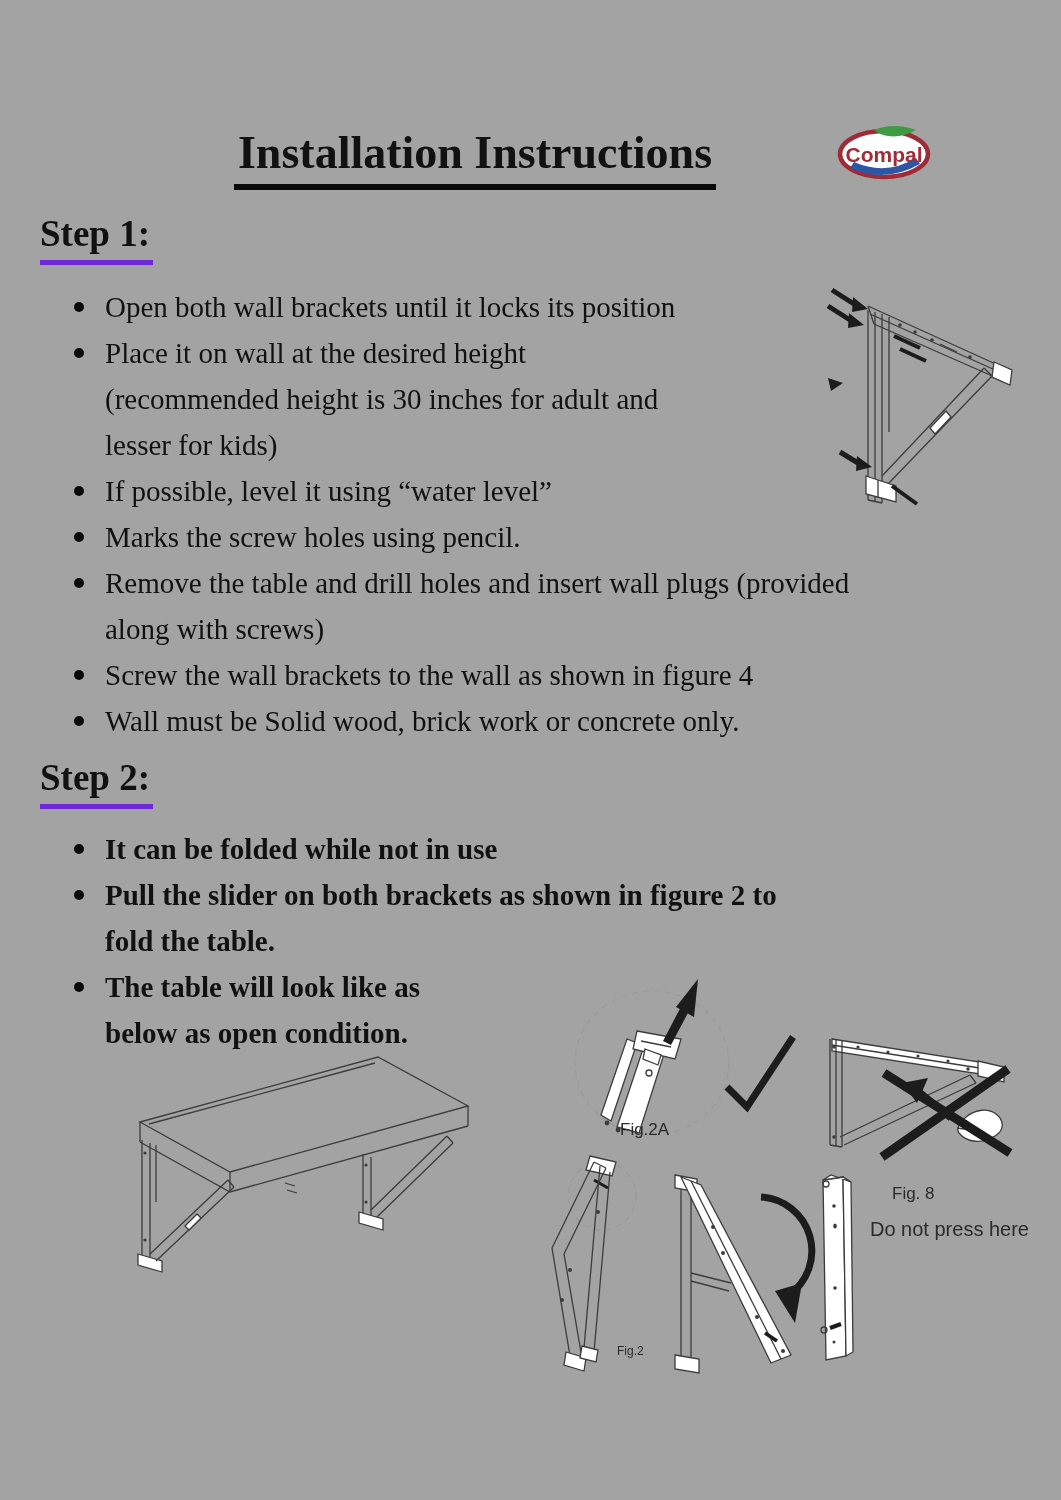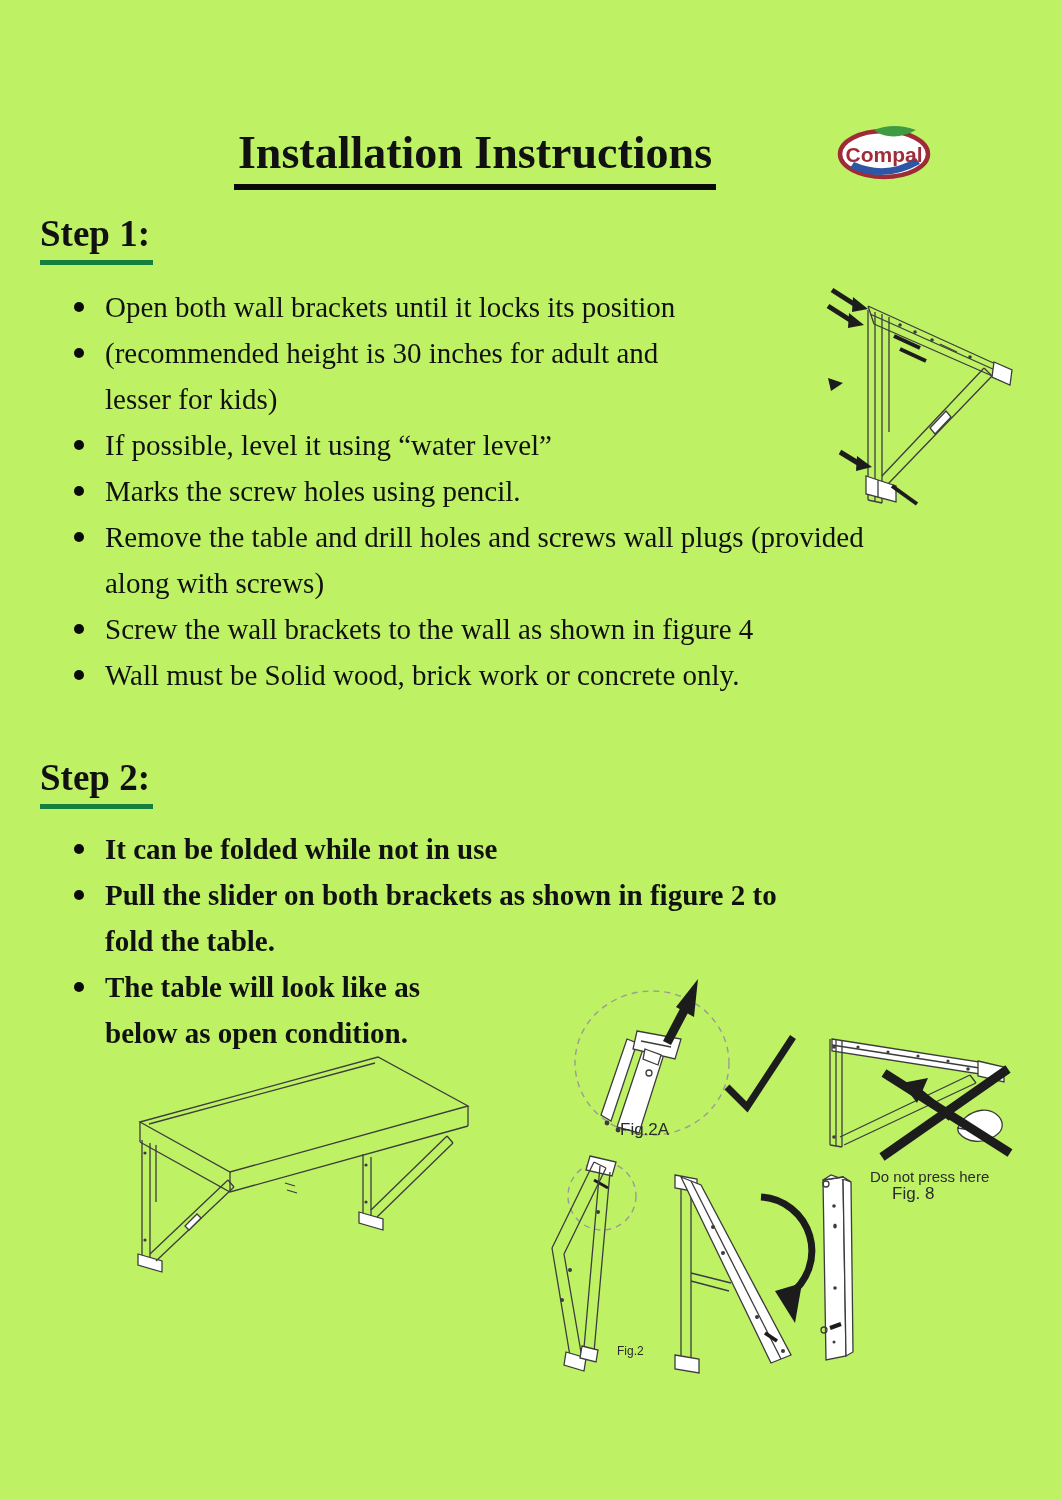--- a/index.html
+++ b/index.html
@@ -1,19 +1,19 @@
 <!DOCTYPE html>
 <html><head>
 <meta charset="utf-8">
 <style>
   html,body{margin:0;padding:0;background:#e8e8e8;}
   .page{
     position:relative;
     width:1061px;height:1500px;
-    background:#bef264;
+    background:#a3a3a3;
     font-family:"Liberation Serif", serif;
     color:#111;
     overflow:hidden;
   }
   .title-wrap{
     position:absolute;left:170px;top:126px;width:610px;
     text-align:center;
   }
   .title{
     display:inline-block;
@@ -21,21 +21,21 @@
     border-bottom:6px solid #0a0a0a;
     padding:0 4px 5px 4px;
     white-space:nowrap;
   }
   .logo{position:absolute;left:836px;top:124px;width:98px;height:58px;}
   .step-heading{
     position:absolute;left:40px;
     font-size:37px;font-weight:bold;line-height:40px;
   }
   .step-heading span{
-    display:inline-block;border-bottom:5px solid #15803d;padding:0 3px 6px 0;text-align:right;
+    display:inline-block;border-bottom:5px solid #6d28d9;padding:0 3px 6px 0;text-align:right;
   }
   ul.bullets{
     position:absolute;left:62px;margin:0;padding:0;list-style:none;
   }
   ul.bullets li{
     position:relative;padding-left:43px;
     font-size:29px;line-height:46px;
   }
   ul.bullets li::before{
     content:"";position:absolute;left:12px;top:18px;
@@ -73,31 +73,32 @@
 
   <div class="step-heading" style="top:214px;">
     <span>Step 1:</span>
   </div>
 
   <ul class="bullets" style="top:284px;width:990px;">
     <li>
       <div class="bline">Open both wall brackets until it locks its position</div>
     </li>
     <li>
+      <div class="bline">Place it on wall at the desired height</div>
       <div class="bline">(recommended height is 30 inches for adult and</div>
       <div class="bline">lesser for kids)</div>
     </li>
     <li>
       <div class="bline">If possible, level it using “water level”</div>
     </li>
     <li>
       <div class="bline">Marks the screw holes using pencil.</div>
     </li>
     <li>
-      <div class="bline">Remove the table and drill holes and screws wall plugs (provided</div>
+      <div class="bline">Remove the table and drill holes and insert wall plugs (provided</div>
       <div class="bline">along with screws)</div>
     </li>
     <li>
       <div class="bline">Screw the wall brackets to the wall as shown in figure 4</div>
     </li>
     <li>
       <div class="bline">Wall must be Solid wood, brick work or concrete only.</div>
     </li>
   </ul>
 
@@ -235,21 +236,21 @@
 
     <polygon class="fill" points="84,58 110,53 99,78"></polygon>
     <path class="dk" d="M100,66 L133,93" stroke-width="7"></path>
 
     <path class="lnf" d="M148,92 c10,-8 22,-9 30,-3 c8,6 9,16 -1,22 c-12,8 -28,7 -36,-3 c-3,-4 1,-12 7,-16 Z" stroke-width="1"></path>
     <path class="ln" d="M150,97 l-12,-7 M153,105 l-14,-2" stroke-width="1"></path>
 
     <path class="dk" d="M66,48 L192,128" stroke-width="9"></path>
     <path class="dk" d="M190,44 L64,132" stroke-width="9"></path>
   </svg>
-  <span class="figlabel" style="left:870px;top:1168px;font-size:15px;text-align:center;">Do not press here</span>
+  <span class="figlabel" style="left:870px;top:1218px;font-size:20px;text-align:center;">Do not press here</span>
   <span class="figlabel" style="left:892px;top:1184px;font-size:17px;">Fig. 8</span>
 
   <svg style="left:815px;top:1170px;width:50px;height:200px;" viewBox="0 0 50 200">
     <polygon class="lnf" points="8,10 28,7 31,186 11,190"></polygon>
     <polygon class="lnf" points="28,7 36,12 38,182 31,186"></polygon>
     <polygon class="lnf" points="8,10 16,5 36,12 28,7"></polygon>
     <circle class="ln" cx="11" cy="14" r="3"></circle>
     <circle class="dot" cx="19" cy="36" r="1.8"></circle>
     <ellipse class="dot" cx="20" cy="56" rx="1.8" ry="2.6"></ellipse>
     <circle class="dot" cx="20" cy="118" r="1.8"></circle>

